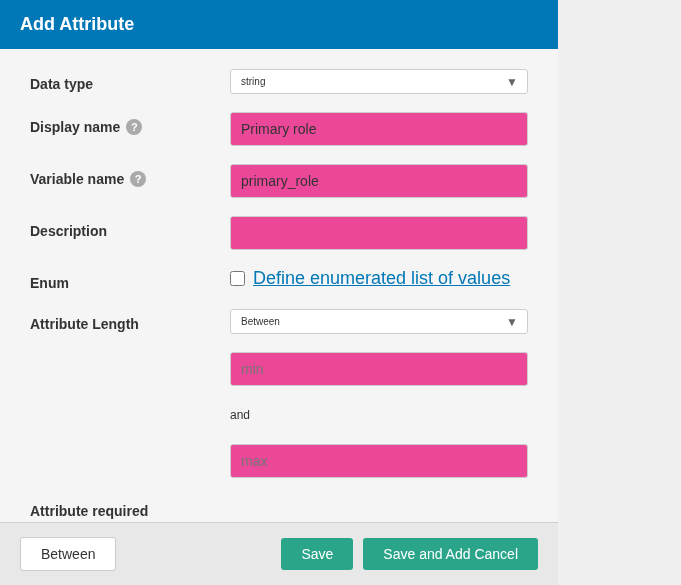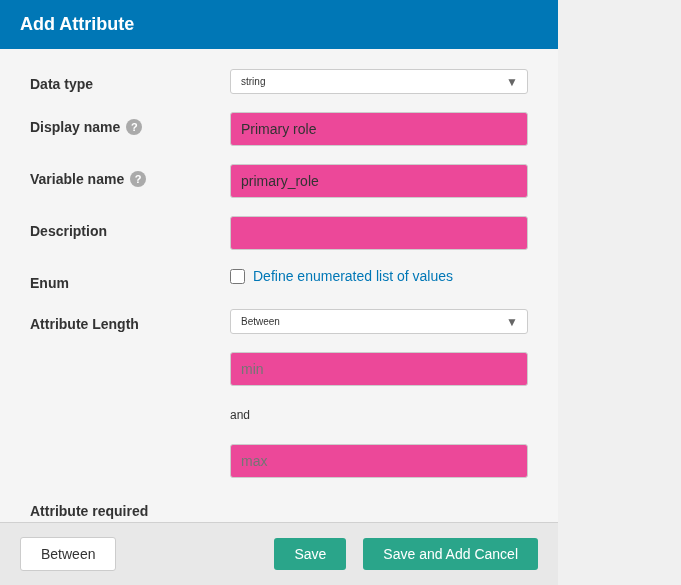--- a/index.html
+++ b/index.html
@@ -110,21 +110,22 @@
     }
 
     .checkbox-row {
       display: flex;
       align-items: center;
       gap: 8px;
     }
 
     .checkbox-label {
       color: #0077b6;
-      font-size: 14px;
+      font-size: 18px;
+      text-decoration: underline;
     }
 
     .min-max-section {
       display: flex;
       flex-direction: column;
       gap: 18px;
     }
 
     .and-text {
       color: #333;
@@ -136,21 +137,21 @@
       background: #e8e8e8;
       border-top: 1px solid #d0d0d0;
       padding: 14px 20px;
       display: flex;
       justify-content: space-between;
       align-items: center;
     }
 
     .footer-right {
       display: flex;
-      gap: 17px;
+      gap: 10px;
     }
 
     .btn {
       padding: 8px 20px;
       border-radius: 3px;
       font-size: 14px;
       cursor: pointer;
       border: none;
       font-weight: 500;
     }

